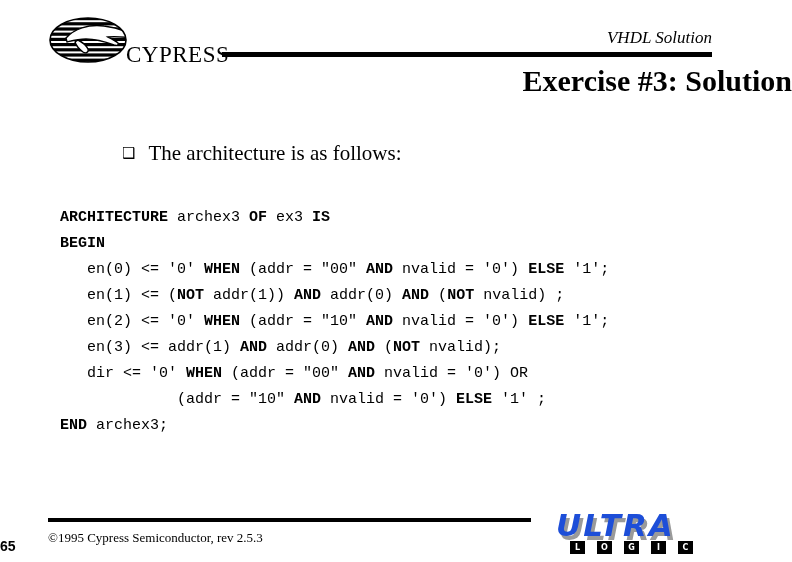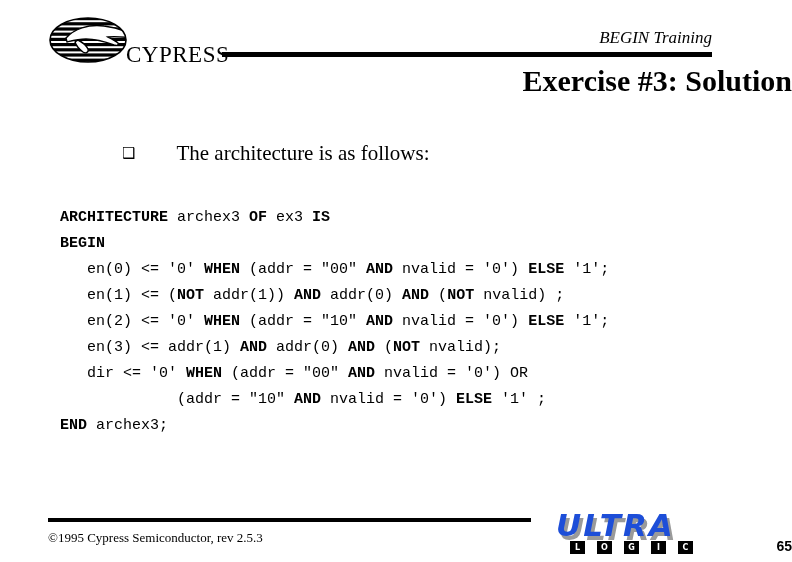--- a/index.html
+++ b/index.html
@@ -93,21 +93,20 @@
     font-size: 15px;
     line-height: 1;
     position: relative;
     top: -2px;
   }
   #bullet-text {
     font-family: "Liberation Serif", serif;
     font-size: 21px;
     line-height: 1.1;
     white-space: nowrap;
-    margin-left: 28px;
   }
 
   
   #code-block {
     position: absolute;
     left: 60px;
     top: 205px;
     width: 700px;
     font-family: "Liberation Mono", "DejaVu Sans Mono", monospace;
     font-size: 15px;
@@ -137,21 +136,21 @@
     top: 530px;
     font-family: "Liberation Serif", serif;
     font-size: 13px;
     white-space: nowrap;
   }
   #page-number {
     position: absolute;
     left: 0;
     top: 538px;
     width: 792px;
-    text-align: right;
+    text-align: left;
     font-family: "Liberation Sans", sans-serif;
     font-weight: bold;
     font-size: 14px;
   }
 
   
   #ultralogic-logo {
     position: absolute;
     left: 548px;
     top: 510px;
@@ -232,21 +231,21 @@
         <path d="M30 24 C34 26, 38 29, 40 33 C41 36, 38 38, 35 36
                  C31 33, 28 29, 27 26 Z" fill="#ffffff" stroke="#000000" stroke-width="1.4"></path>
       </g>
       <ellipse cx="40" cy="24" rx="38" ry="22" fill="none" stroke="#000000" stroke-width="1.6"></ellipse>
     </svg>
     <div id="cypress-wordmark">CYPRESS</div>
   </div>
 
   <div id="header-rule"></div>
 
-  <div id="header-label">BEGIN Training</div>
+  <div id="header-label">VHDL Solution</div>
 </div>
 
 <div id="slide-title">
   <span class="tline">Exercise #3: Solution</span>
 </div>
 
 <div id="bullet-row">
   <span id="bullet-marker">❑</span>
   <span id="bullet-text">The architecture is as follows:</span>
 </div>

